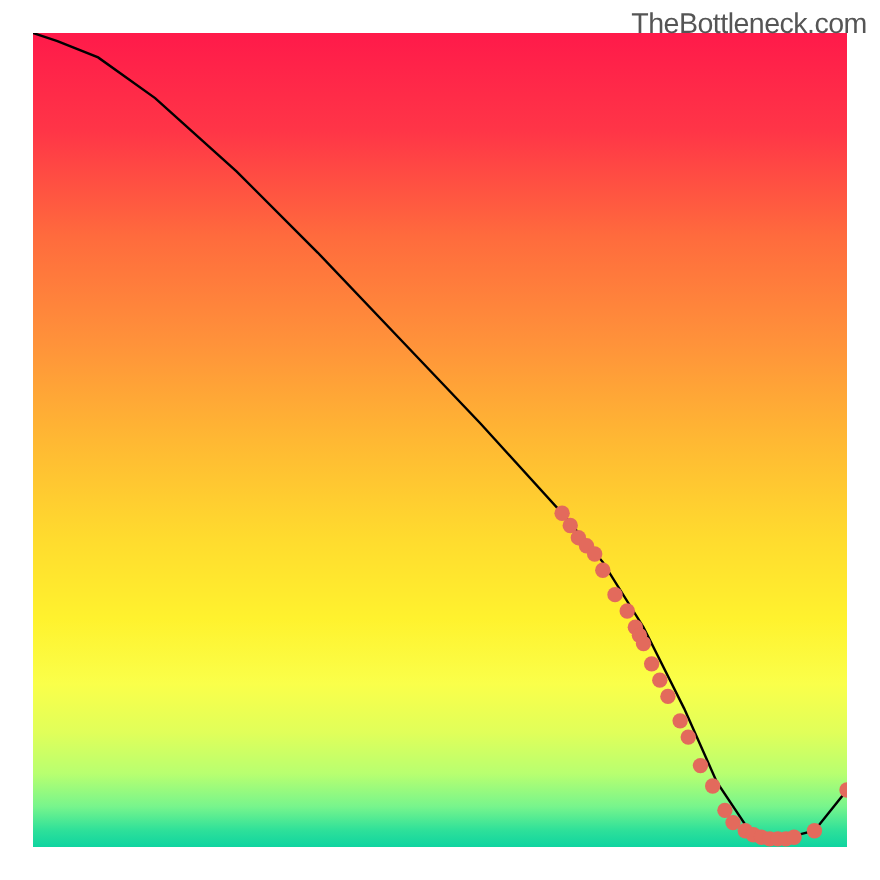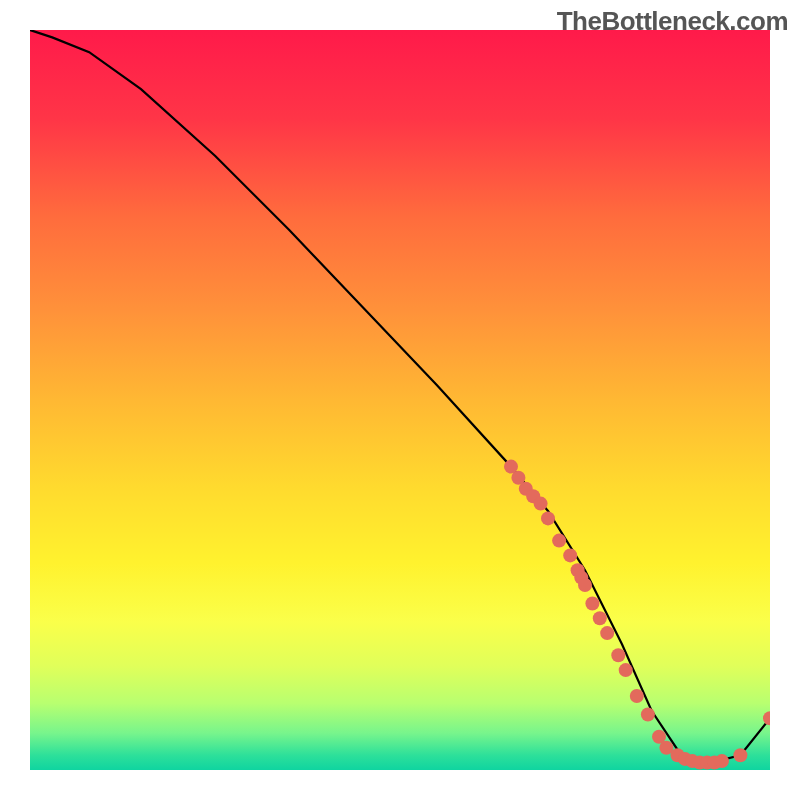--- a/index.html
+++ b/index.html
@@ -14,21 +14,21 @@
   .chart-container {
     position: relative;
     width: 800px;
     height: 800px;
   }
   .watermark {
     position: absolute;
     top: 6px;
     right: 12px;
     font-size: 26px;
-    font-weight: 700;
+    font-weight: 400;
     color: #555555;
     letter-spacing: -0.5px;
     z-index: 10;
   }
   svg.plot {
     position: absolute;
     top: 30px;
     left: 30px;
   }
 </style>

